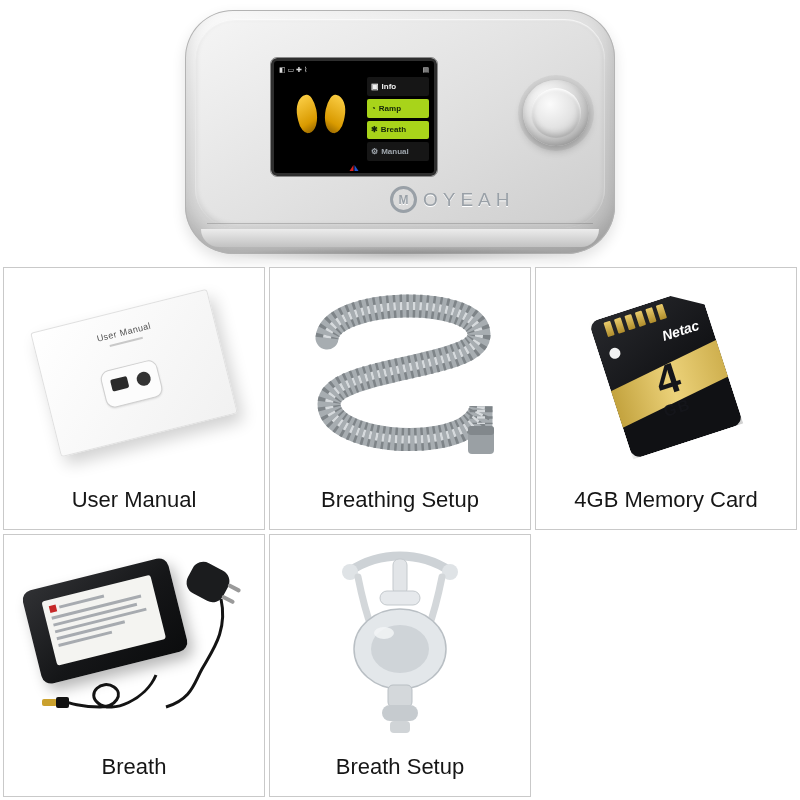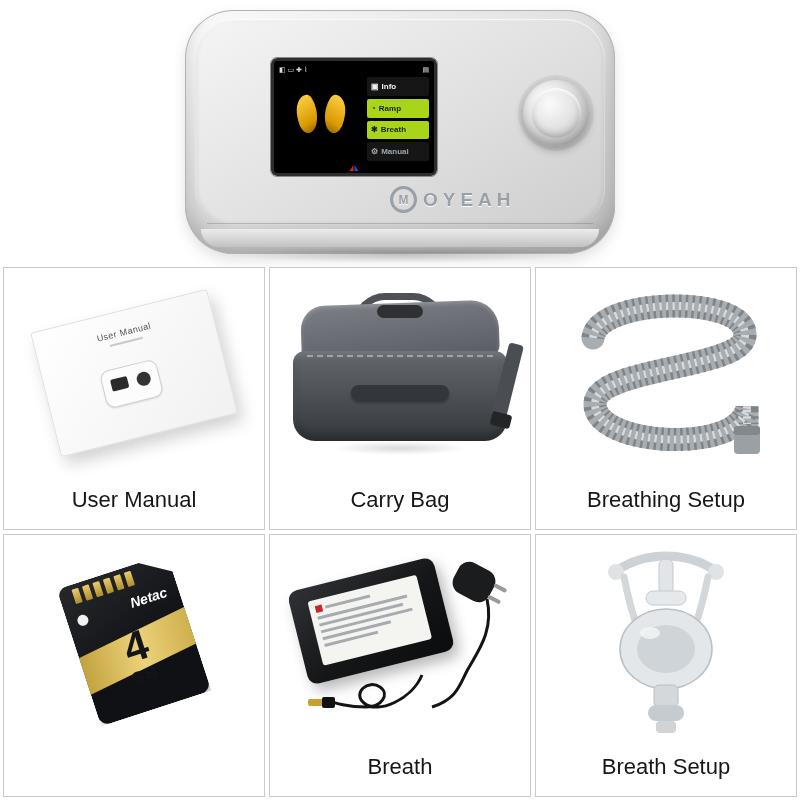--- a/index.html
+++ b/index.html
@@ -43,21 +43,21 @@
     background:radial-gradient(circle at 35% 30%,#ffffff,#dadada 45%,#a5a5a5 88%);
     box-shadow:0 4px 10px rgba(0,0,0,.28), 0 0 0 5px rgba(0,0,0,.05), inset 0 -3px 6px rgba(0,0,0,.15);}
   .knob-dome{position:absolute;left:8px;top:8px;right:8px;bottom:8px;border-radius:50%;
     background:radial-gradient(circle at 38% 32%,#fbfbfb,#e4e4e4 50%,#bcbcbc);
     box-shadow:inset 0 2px 3px #fff, inset 0 -3px 6px rgba(0,0,0,.2);}
 
   
   .logo{position:absolute;left:205px;top:176px;display:flex;align-items:center;gap:6px;color:#99a0a7;}
   .logo-mark{width:21px;height:21px;border:3px solid #99a0a7;border-radius:50%;display:grid;place-items:center;
     font-weight:bold;font-size:12px;text-shadow:0 1px 0 #fff;}
-  .logo-text{font-size:19px;font-weight:bold;letter-spacing:5px;text-shadow:0 1px 0 #fff;text-align:center;}
+  .logo-text{font-size:19px;font-weight:normal;letter-spacing:5px;text-shadow:0 1px 0 #fff;text-align:center;}
 
   
   .grid{position:absolute;left:3px;top:267px;width:794px;height:530px;display:grid;
     grid-template-columns:repeat(3,1fr);grid-template-rows:repeat(2,1fr);gap:4px;}
   .card{position:relative;background:#fff;border:1px solid #c9c9c9;}
   .card-label{position:absolute;left:0;right:0;bottom:16px;text-align:center;font-size:22px;color:#161616;font-weight:500;}
   .card-art{position:absolute;left:0;right:0;top:8px;bottom:60px;display:grid;place-items:center;}
   .art-shadow{position:absolute;left:20%;bottom:-6px;width:60%;height:14px;
     background:radial-gradient(ellipse at center,rgba(0,0,0,.15),transparent 70%);}
 
@@ -181,36 +181,20 @@
         <div class="manual-sub"></div>
         <div class="manual-device">
           <div class="md-screen"></div>
           <div class="md-knob"></div>
         </div>
       </div>
     </div>
     <div class="card-label">User Manual</div>
   </div>
 
-  <div class="card">
-    <div class="card-art">
-      <div class="bag">
-        <div class="bag-handle"></div>
-        <div class="bag-lid"></div>
-        <div class="bag-grip"></div>
-        <div class="bag-body"></div>
-        <div class="bag-zip"></div>
-        <div class="bag-front-handle"></div>
-        <div class="bag-strap"></div>
-        <div class="bag-buckle"></div>
-        <div class="art-shadow"></div>
-      </div>
-    </div>
-    <div class="card-label">Carry Bag</div>
-  </div>
 
   <div class="card">
     <div class="card-art">
       <svg width="230" height="195" viewBox="0 0 230 195">
         <path d="M42,62 C46,22 192,18 194,58 C196,94 44,90 44,128 C44,166 158,176 188,146 C194,140 196,134 196,130 L196,148" fill="none" stroke="#a7adb1" stroke-width="23" stroke-linecap="round"></path>
         <path d="M42,62 C46,22 192,18 194,58 C196,94 44,90 44,128 C44,166 158,176 188,146 C194,140 196,134 196,130 L196,148" fill="none" stroke="#7e8488" stroke-width="23" stroke-linecap="butt" stroke-dasharray="2.5 4"></path>
         <path d="M42,62 C46,22 192,18 194,58 C196,94 44,90 44,128 C44,166 158,176 188,146 C194,140 196,134 196,130 L196,148" fill="none" stroke="#d6dadd" stroke-width="8" stroke-linecap="butt" stroke-dasharray="2.5 4"></path>
         <rect x="183" y="150" width="26" height="28" rx="4" fill="#9aa0a4"></rect>
         <rect x="183" y="150" width="26" height="9" rx="3" fill="#82888c"></rect>
       </svg>
@@ -233,20 +217,21 @@
           <div class="sd-dot"></div>
           <div class="sd-brand">Netac</div>
           <div class="sd-band"></div>
           <div class="sd-cap">
             <span class="sd-4">4</span>
             <span class="sd-gb">GB</span>
           </div>
         </div>
       </div>
     </div>
+    <div class="card-label">4GB Memory Card</div>
   </div>
 
   <div class="card">
     <div class="card-art">
       <div class="charger">
         <svg class="cords" viewBox="0 0 236 186">
           <path d="M140,128 C130,152 96,168 82,156 C70,146 86,132 98,140 C108,147 100,160 84,160 C66,160 52,156 48,154" fill="none" stroke="#141414" stroke-width="3"></path>
           <path d="M205,52 C212,84 196,104 186,122 C178,136 176,152 150,160" fill="none" stroke="#141414" stroke-width="3"></path>
         </svg>
         <div class="brick">

